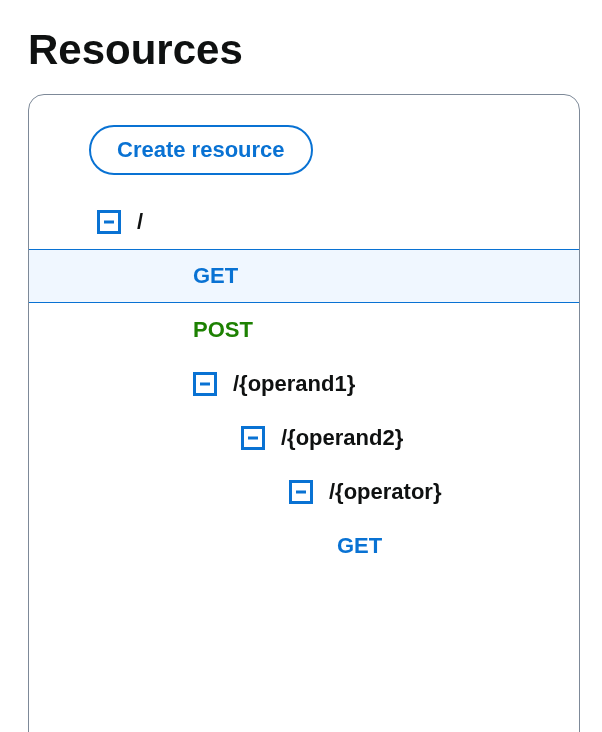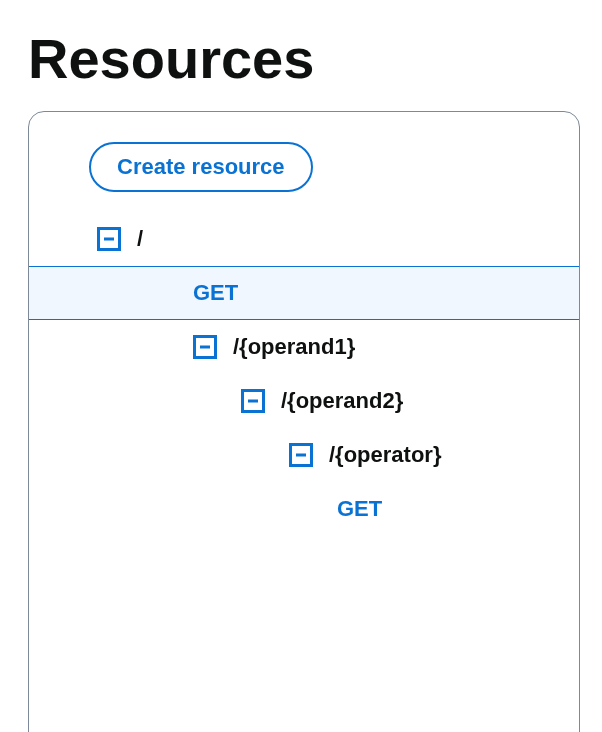--- a/index.html
+++ b/index.html
@@ -14,21 +14,21 @@
     body{
       margin:0;
       font-family:"Amazon Ember","Helvetica Neue",Arial,sans-serif;
       color:var(--ink);
       background:#fff;
       width:602px;
       height:732px;
       overflow:hidden;
     }
     .page-title{
-      font-size:56px;
+      font-size:42px;
       font-weight:800;
       margin:26px 0 20px 28px;
     }
     .panel{
       margin:0 22px 0 28px;
       border:1px solid var(--border);
       border-radius:16px;
       padding-bottom:41px;
       height:710px;
       overflow:hidden;
@@ -99,20 +99,25 @@
       <span class="lbl-resource">/</span>
     </div>
 
 
     <div class="row selected">
       <span class="spacer"></span>
       <span class="spacer"></span>
       <span class="lbl-get">GET</span>
     </div>
 
+    <div class="row">
+      <span class="spacer"></span>
+      <span class="spacer"></span>
+      <span class="lbl-post">POST</span>
+    </div>
 
     <div class="row">
       <span class="spacer"></span>
       <span class="spacer"></span>
       <span class="collapse"></span>
       <span class="lbl-resource">/{operand1}</span>
     </div>
 
     <div class="row">
       <span class="spacer"></span>

